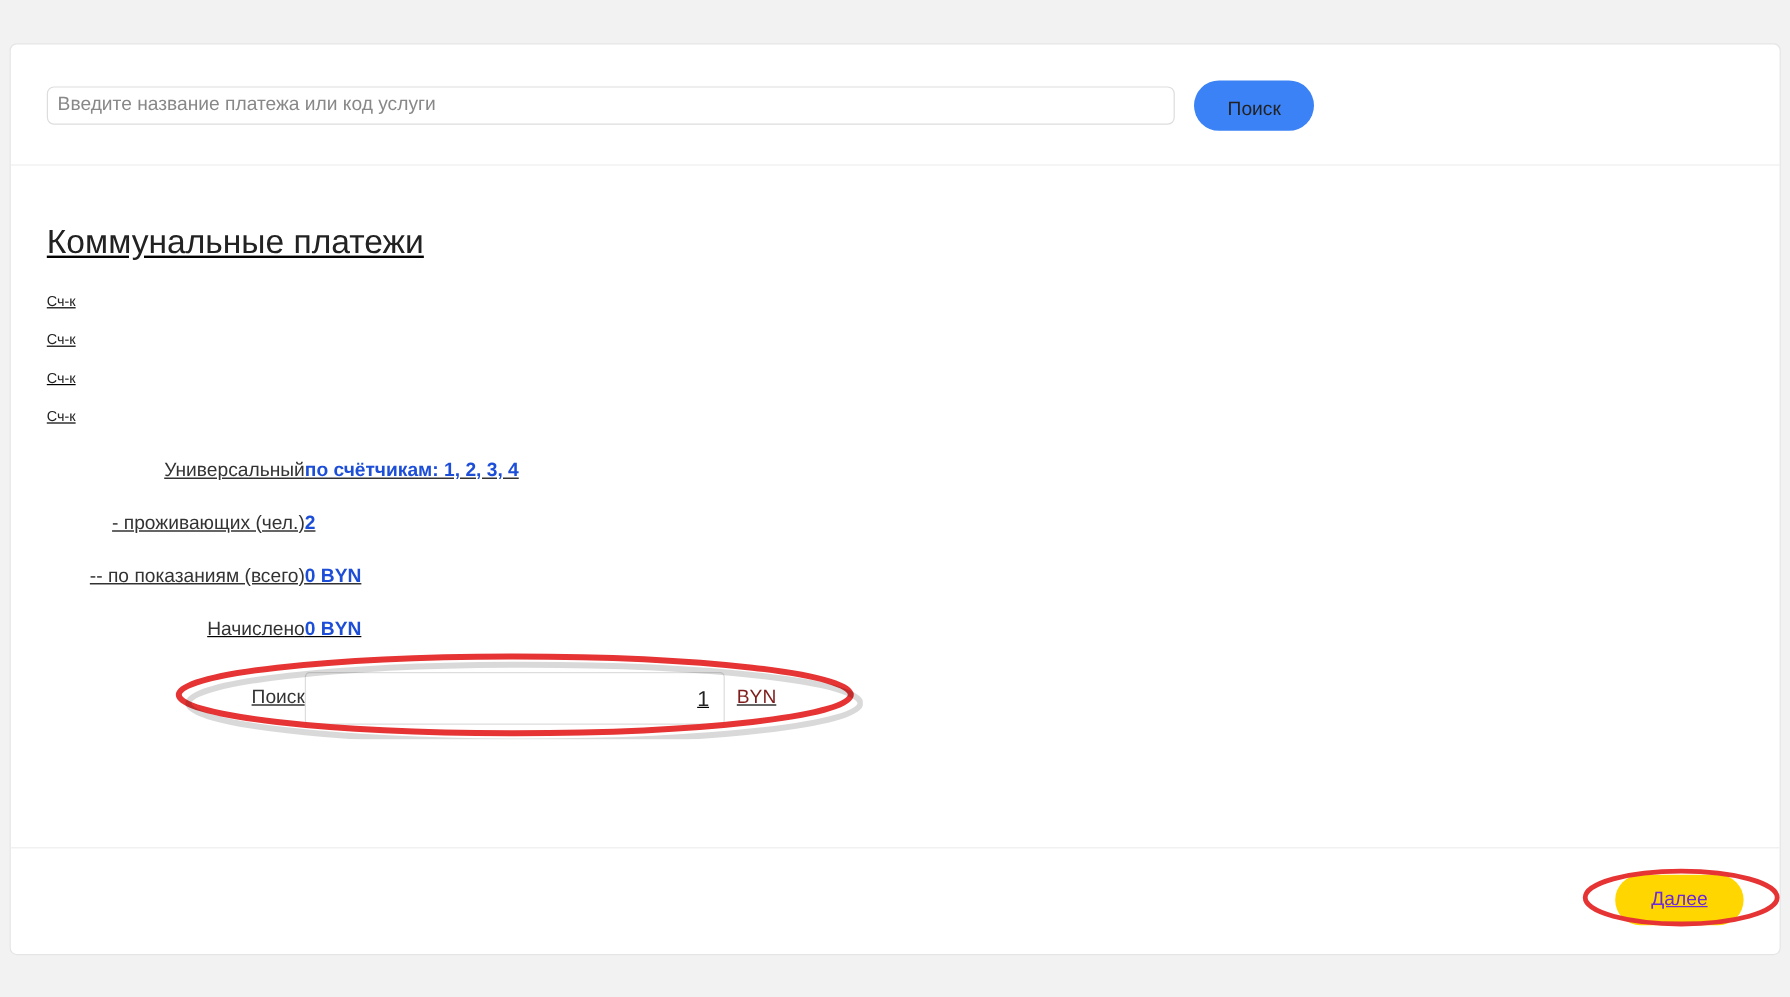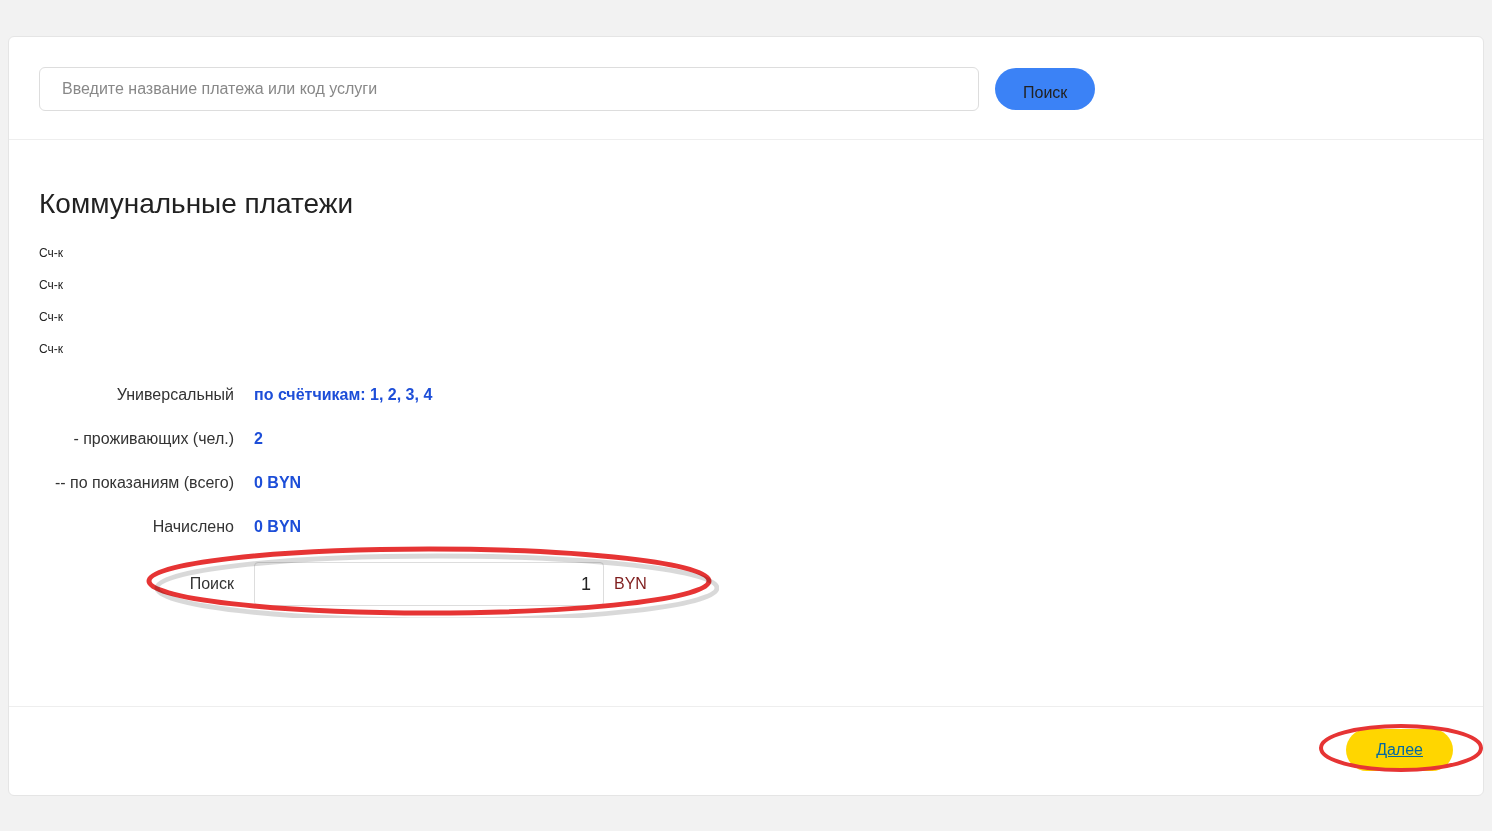--- a/index.html
+++ b/index.html
@@ -25,44 +25,45 @@
     }
     .search-row {
       display: flex;
       align-items: center;
       gap: 16px;
       padding: 30px 30px 28px 30px;
       border-bottom: 1px solid #eee;
     }
     .search-input {
       flex: 0 0 940px;
-      height: 44px;
+      height: 32px;
       border: 1px solid #ddd;
       border-radius: 6px;
-      padding: 0 22px;
+      padding: 0 8px;
       font-size: 16px;
       color: #ef4444;
     }
     .search-input::placeholder {
       color: #888;
     }
     .btn-yellow {
       background: #3b82f6;
       border: none;
       border-radius: 22px;
       height: 42px;
       padding: 16px 28px;
       font-size: 16px;
       color: #222;
       font-weight: 500;
       cursor: pointer;
     }
     .content {
       padding: 48px 30px 0 30px;
       flex: 1;
+      text-decoration: underline;
     }
     .page-title {
       font-size: 28px;
       font-weight: 500;
       color: #222;
       margin-bottom: 26px;
     }
     .meters {
       margin-bottom: 30px;
     }
@@ -74,21 +75,21 @@
     .data-row {
       display: flex;
       align-items: center;
       margin-bottom: 26px;
     }
     .data-label {
       width: 215px;
       text-align: right;
       font-size: 16px;
       color: #333;
-      padding-right: 20px;
+      padding-right: 0;
     }
     .data-value {
       font-size: 16px;
       color: #1d4ed8;
       font-weight: 700;
     }
     .amount-row {
       display: flex;
       align-items: center;
       position: relative;
@@ -127,21 +128,21 @@
     .next-wrap {
       position: relative;
     }
     .btn-next {
       background: #ffd600;
       border: none;
       border-radius: 22px;
       height: 42px;
       padding: 0 30px;
       font-size: 16px;
-      color: #0369a1;
+      color: #6d28d9;
       font-weight: 500;
       cursor: pointer;
       text-decoration: underline;
     }
     .highlight-oval-next {
       position: absolute;
       left: -30px;
       top: -8px;
       width: 170px;
       height: 54px;

